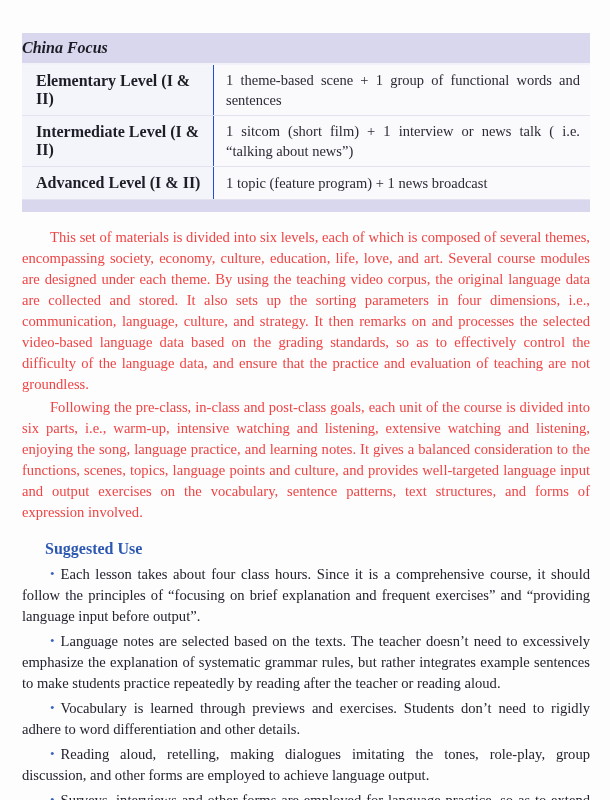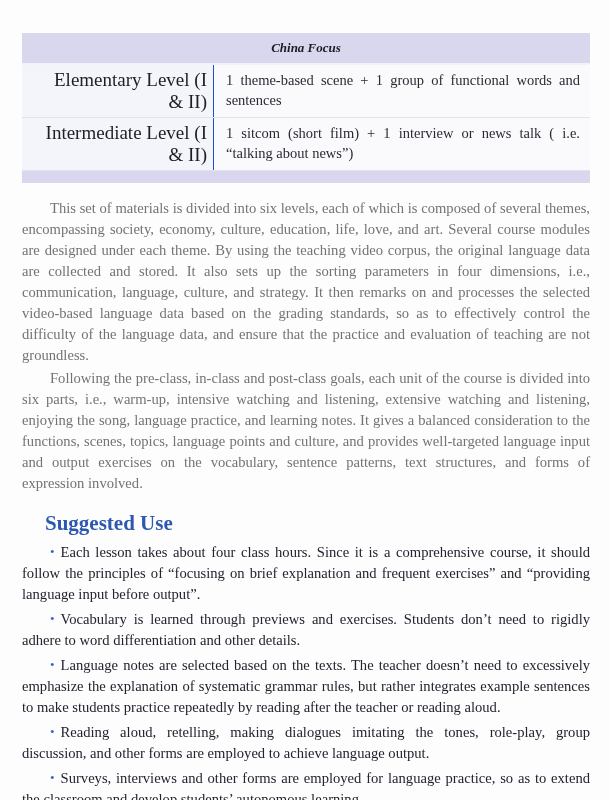--- a/index.html
+++ b/index.html
@@ -17,42 +17,41 @@
   }
   
   .cf-table {
     margin: 33px 20px 0 22px;
     width: 568px;
   }
   .cf-header {
     background: #d8d7ee;
     height: 30px;
     line-height: 30px;
-    text-align: center;
+    text-align: left;
     font-weight: bold;
     font-style: italic;
-    font-size: 13px;
+    font-size: 16px;
     color: #1c1c26;
     border-bottom: 2px solid #f2f2f8;
   }
   .cf-row {
     display: grid;
     grid-template-columns: 191px 1fr;
     background: #fafafd;
     border-bottom: 1px solid #e2e2f1;
   }
   .cf-level {
     display: flex;
     align-items: center;
     padding: 4px 6px 4px 14px;
-    font-weight: normal;
-    font-size: 19px;
+    font-weight: bold;
+    font-size: 16px;
     background: #f4f5fa;
     color: #1e1e28;
-    text-align: right;
   }
   .cf-content {
     padding: 5px 10px 5px 12px;
     font-size: 14.5px;
     line-height: 20px;
     text-align: justify;
     border-left: 1px solid #1d4ed8;
     color: #2a2a34;
   }
   .cf-row.single .cf-content { padding-top: 6px; padding-bottom: 6px; }
@@ -64,27 +63,27 @@
   .body-text {
     margin: 0 20px 0 22px;
     width: 568px;
   }
   .body-para {
     margin: 0;
     font-size: 14.6px;
     line-height: 21px;
     text-align: justify;
     text-indent: 28px;
-    color: #737373;
+    color: #ef4444;
   }
   .body-para.first { margin-top: 15px; }
   .body-para.second { margin-top: 2px; }
   .su-heading {
     margin: 17px 0 6px 23px;
-    font-size: 21px;
+    font-size: 16px;
     font-weight: bold;
     color: #2d58b2;
   }
   .bullet-para {
     margin: 4px 0 0 0;
     font-size: 14.6px;
     line-height: 21px;
     text-align: justify;
     text-indent: 28px;
     color: #23232e;
@@ -108,34 +107,38 @@
     <div class="cf-row">
       <div class="cf-level">Elementary Level (I &amp; II)</div>
       <div class="cf-content">1 theme-based scene + 1 group of functional words and sentences</div>
     </div>
 
     <div class="cf-row">
       <div class="cf-level">Intermediate Level (I &amp; II)</div>
       <div class="cf-content">1 sitcom (short film) + 1 interview or news talk ( i.e. “talking about news”)</div>
     </div>
 
+    <div class="cf-row single">
+      <div class="cf-level">Advanced Level (I &amp; II)</div>
+      <div class="cf-content">1 topic (feature program) + 1 news broadcast</div>
+    </div>
 
     <div class="cf-bottom-strip"></div>
   </div>
 
   <div class="body-text">
     <p class="body-para first">This set of materials is divided into six levels, each of which is composed of several themes, encompassing society, economy, culture, education, life, love, and art. Several course modules are designed under each theme. By using the teaching video corpus, the original language data are collected and stored. It also sets up the sorting parameters in four dimensions, i.e., communication, language, culture, and strategy. It then remarks on and processes the selected video-based language data based on the grading standards, so as to effectively control the difficulty of the language data, and ensure that the practice and evaluation of teaching are not groundless.</p>
     <p class="body-para second">Following the pre-class, in-class and post-class goals, each unit of the course is divided into six parts, i.e., warm-up, intensive watching and listening, extensive watching and listening, enjoying the song, language practice, and learning notes. It gives a balanced consideration to the functions, scenes, topics, language points and culture, and provides well-targeted language input and output exercises on the vocabulary, sentence patterns, text structures, and forms of expression involved.</p>
 
     <h3 class="su-heading">Suggested Use</h3>
 
     <p class="bullet-para"><span class="bullet">•</span><span>Each lesson takes about four class hours. Since it is a comprehensive course, it should follow the principles of “focusing on brief explanation and frequent exercises” and “providing language input before output”.</span></p>
 
+    <p class="bullet-para"><span class="bullet">•</span><span>Language notes are selected based on the texts. The teacher doesn’t need to excessively emphasize the explanation of systematic grammar rules, but rather integrates example sentences to make students practice repeatedly by reading after the teacher or reading aloud.</span></p>
+
     <p class="bullet-para"><span class="bullet">•</span><span>Vocabulary is learned through previews and exercises. Students don’t need to rigidly adhere to word differentiation and other details.</span></p>
-
-    <p class="bullet-para"><span class="bullet">•</span><span>Language notes are selected based on the texts. The teacher doesn’t need to excessively emphasize the explanation of systematic grammar rules, but rather integrates example sentences to make students practice repeatedly by reading after the teacher or reading aloud.</span></p>
 
     <p class="bullet-para"><span class="bullet">•</span><span>Reading aloud, retelling, making dialogues imitating the tones, role-play, group discussion, and other forms are employed to achieve language output.</span></p>
 
     <p class="bullet-para"><span class="bullet">•</span><span>Surveys, interviews and other forms are employed for language practice, so as to extend the classroom and develop students’ autonomous learning.</span></p>
   </div>
 
 </div>
 
 </body></html>

